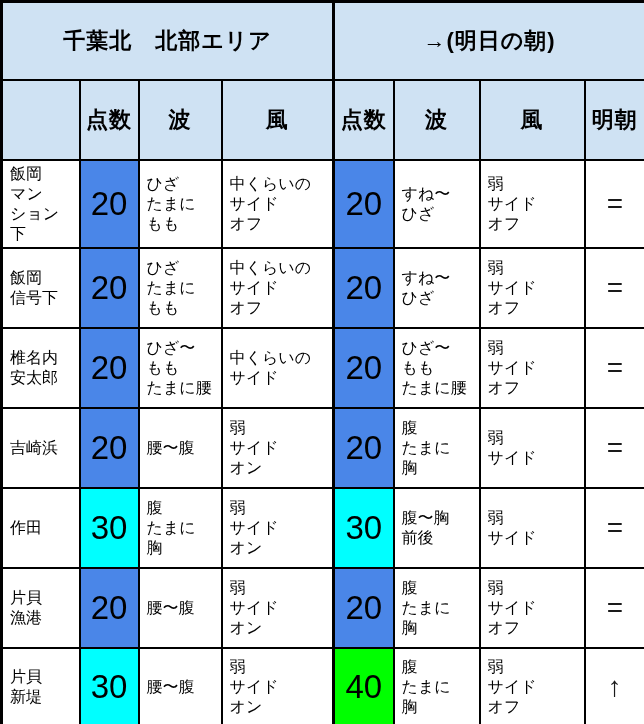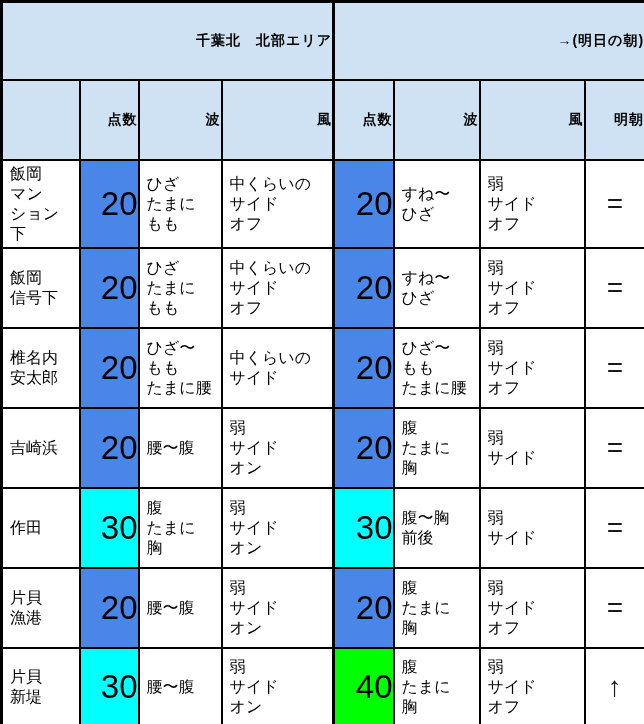--- a/index.html
+++ b/index.html
@@ -14,40 +14,40 @@
   td {
     border: 2px solid #000;
     vertical-align: middle;
     overflow: hidden;
     padding: 0;
     box-sizing: border-box;
   }
   td.div-l { border-left: 3px solid #000; }
   .hbg { background: #cfe2f3; }
   .htxt {
-    text-align: right;
+    text-align: center;
     font-weight: bold;
-    font-size: 14px;
+    font-size: 22px;
     letter-spacing: 1px;
   }
   tr.hr1 { height: 78px; }
   tr.hr2 { height: 80px; }
   tr.r1  { height: 86px; }
   tr.r   { height: 80px; }
   td.name, td.wave, td.wind {
     font-size: 16px;
     line-height: 1.25;
     padding: 3px 5px 3px 7px;
     white-space: pre-line;
     text-align: left;
     font-weight: 400;
   }
   td.score {
     font-size: 33px;
-    text-align: right;
+    text-align: center;
     font-weight: 400;
   }
   td.trend {
     font-size: 28px;
     text-align: center;
     color: #1a1a1a;
   }
 </style>
 </head>
 <body>

